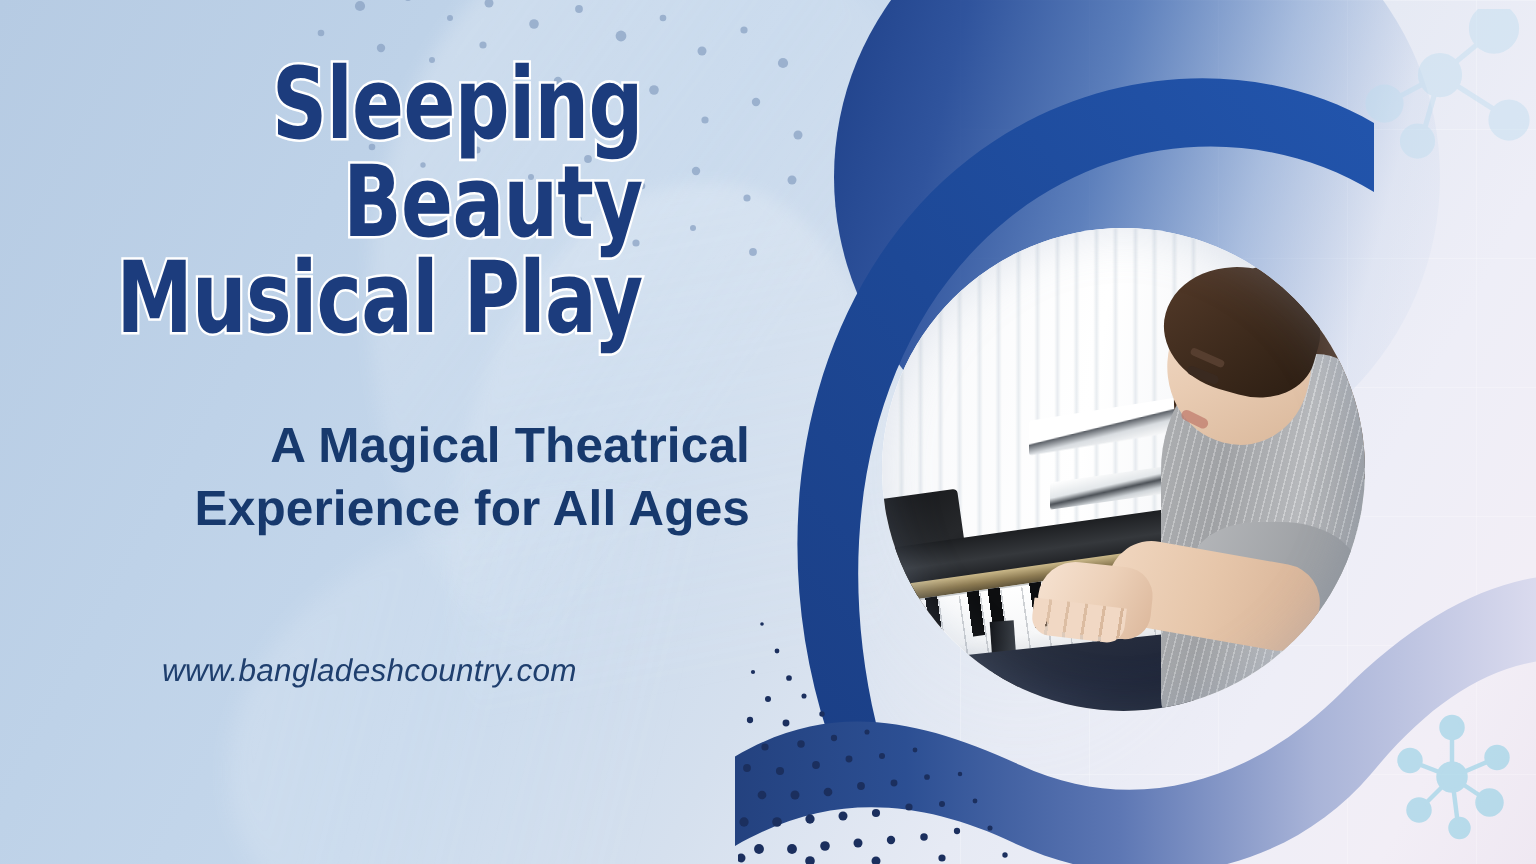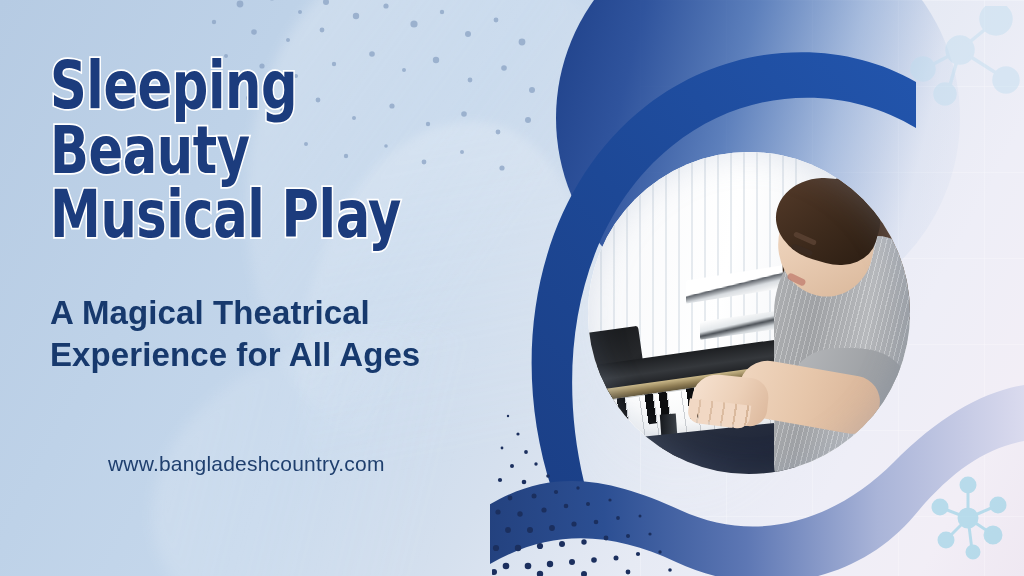--- a/index.html
+++ b/index.html
@@ -312,22 +312,22 @@
     width: 350px; height: 200px;
   }
 
   
   .mol-tr { position: absolute; left: 908px; top: 6px; width: 116px; height: 124px; opacity: .42; }
   .mol-br { position: absolute; left: 922px; top: 472px; width: 96px; height: 96px; opacity: .58; }
 
   
   .text-col {
     position: absolute;
-    left: 0; top: 16px;
-    width: 520px; height: 460px;
+    left: 0; top: 0;
+    width: 520px; height: 460px; text-align: right;
   }
   .headline {
     position: absolute;
     left: 50px;
     top: 38px;
     width: 440px;
     font-family: "DejaVu Sans Condensed", "Liberation Sans Narrow", "Liberation Sans", sans-serif;
     font-weight: 700;
     font-size: 66px;
     line-height: 0.98;
@@ -358,20 +358,21 @@
   .site-url {
     position: absolute;
     left: 108px;
     top: 436px;
     font-family: "Liberation Sans", sans-serif;
     font-weight: 400;
     font-size: 21px;
     letter-spacing: .2px;
     color: #1f3f6e;
     margin: 0;
+    font-style: italic;
   }
 </style>
 </head>
 <body>
 
 <div id="banner">
 
   <div class="bg-base"></div>
   <div class="swirl swirl-a"></div>
   <div class="swirl swirl-b"></div>

